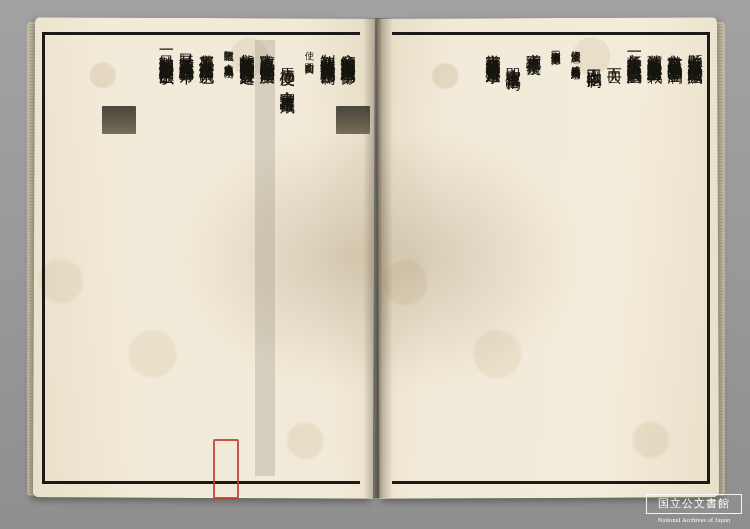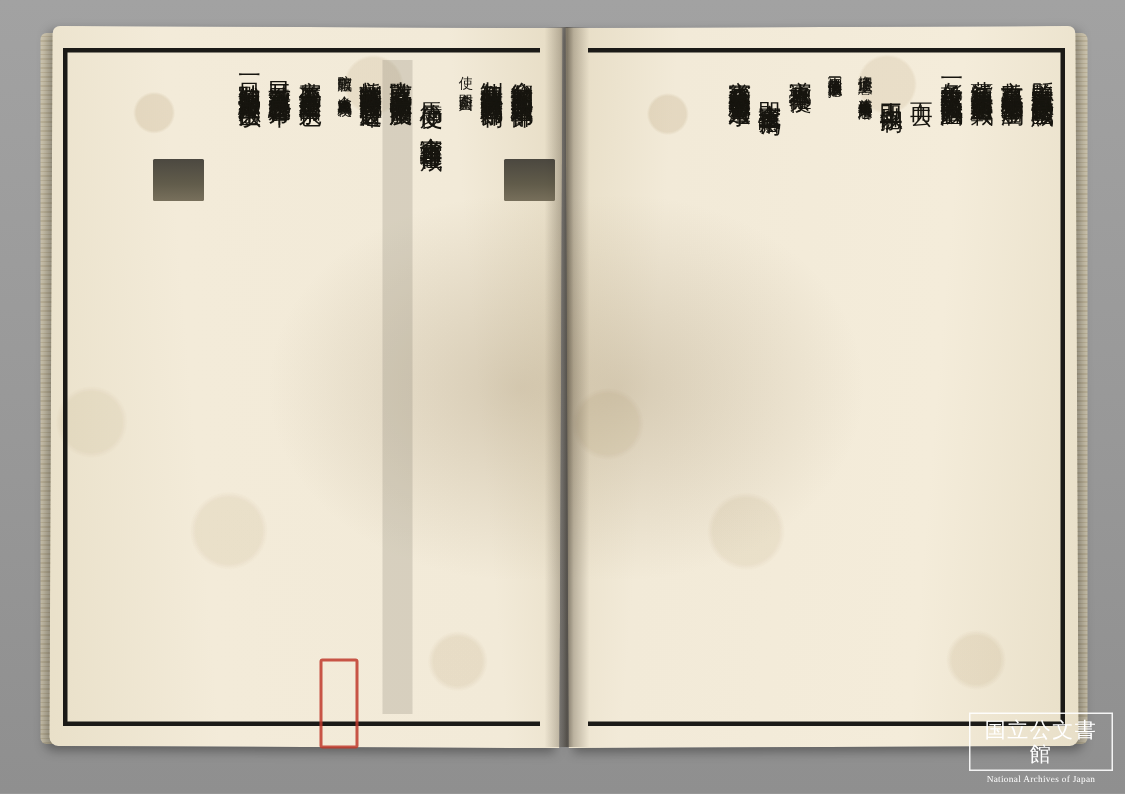--- a/index.html
+++ b/index.html
@@ -176,21 +176,21 @@
     position: absolute;
     right: 8px;
     bottom: 6px;
     width: 96px;
     text-align: center;
     color: #ffffff;
   }
   #wm-box {
     border: 1px solid rgba(255,255,255,0.9);
     padding: 3px 4px 2px 4px;
-    font-size: 14px;
+    font-size: 11px;
     letter-spacing: 1px;
     font-family: "DejaVu Serif", serif;
     line-height: 1.15;
   }
   #wm-sub {
     margin-top: 2px;
     font-size: 6.2px;
     letter-spacing: 0.2px;
     font-family: "Liberation Serif", serif;
   }

